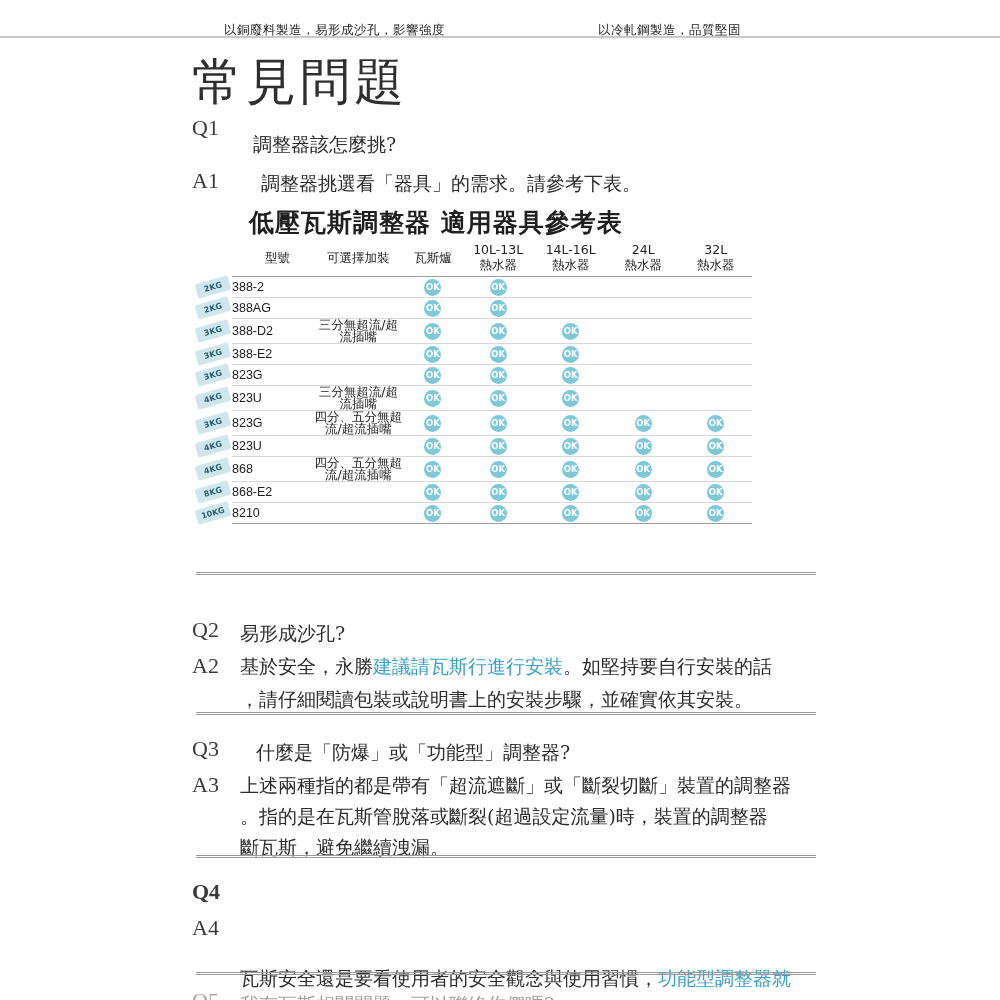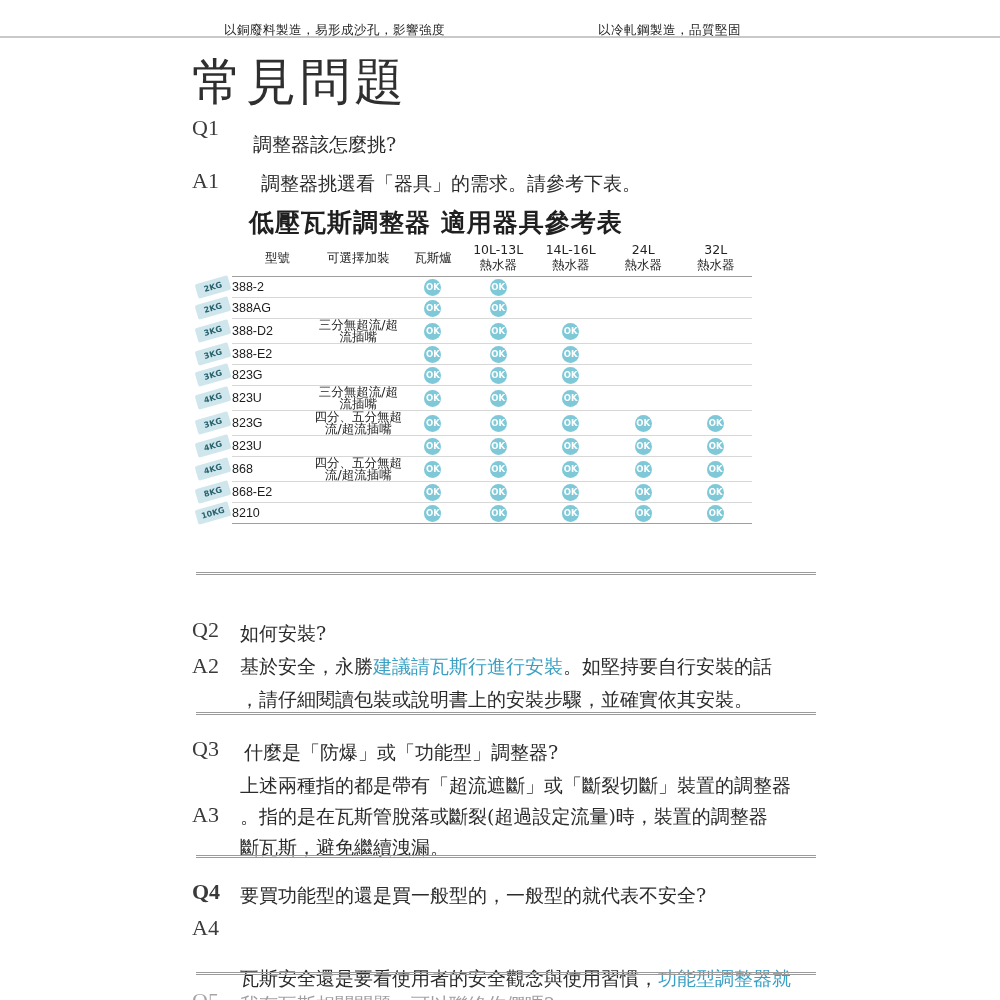--- a/index.html
+++ b/index.html
@@ -356,44 +356,43 @@
           <td class="cell-ok"><span class="ok">OK</span></td>
           <td class="cell-ok"><span class="ok">OK</span></td>
         </tr>
       </tbody>
   </table>
   <div class="head-rule"></div>
 
   <div class="dashrule" style="top:572px;"></div>
 
   <div class="lbl" style="top:617px;">Q2</div>
-  <div class="blk" style="left:240px; top:618px;">如何安裝?</div>
+  <div class="blk" style="left:240px; top:618px;">易形成沙孔?</div>
 
   <div class="lbl" style="top:653px;">A2</div>
   <div class="blk" style="left:240px; top:651px;">
     <span>基於安全，永勝</span><span class="accent">建議請瓦斯行進行安裝</span><span>。如堅持要自行安裝的話</span><br>
     <span>，請仔細閱讀包裝或說明書上的安裝步驟，並確實依其安裝。</span>
   </div>
 
   <div class="dashrule" style="top:712px;"></div>
 
   <div class="lbl" style="top:736px;">Q3</div>
-  <div class="blk" style="left:244px; top:737px;">什麼是「防爆」或「功能型」調整器?</div>
-
-  <div class="lbl" style="top:772px;margin-top:30px;">A3</div>
+  <div class="blk" style="left:256px; top:737px;">什麼是「防爆」或「功能型」調整器?</div>
+
+  <div class="lbl" style="top:772px;">A3</div>
   <div class="blk" style="left:240px; top:770px;">
     <span>上述兩種指的都是帶有「超流遮斷」或「斷裂切斷」裝置的調整器</span><br>
     <span>。指的是在瓦斯管脫落或斷裂(超過設定流量)時，裝置的調整器</span><br>
     <span>斷瓦斯，避免繼續洩漏。</span>
   </div>
 
   <div class="dashrule" style="top:855px;"></div>
 
   <div class="lbl" style="top:879px;font-weight:bold;">Q4</div>
-  <div class="blk" style="left:240px; top:880px;">要買功能型的還是買一般型的，一般型的就代表不安全?</div>
 
   <div class="lbl" style="top:915px;">A4</div>
   <div class="blk" style="left:240px; top:963px;">
     <span>瓦斯安全還是要看使用者的安全觀念與使用習慣，</span><span class="accent">功能型調整器就</span><br>
     <span class="accent">像買保險，在緊急的情況下保護你的安全</span><span>。</span>
   </div>
 
   <div class="dashrule" style="top:972px;"></div>
 
   <div class="lbl fade" style="top:988px;">Q5</div>

